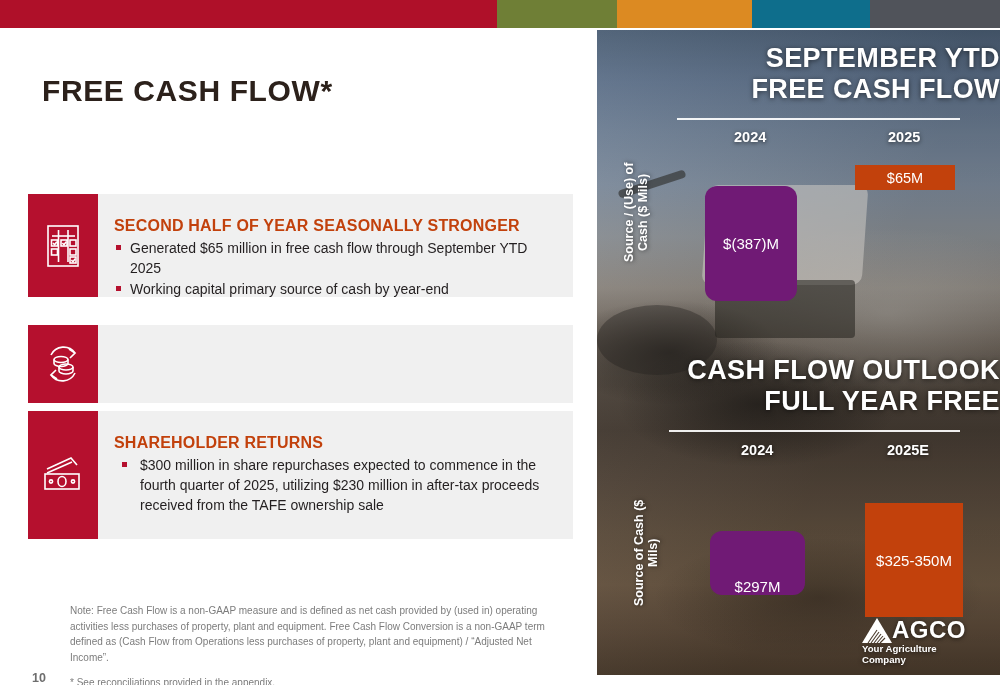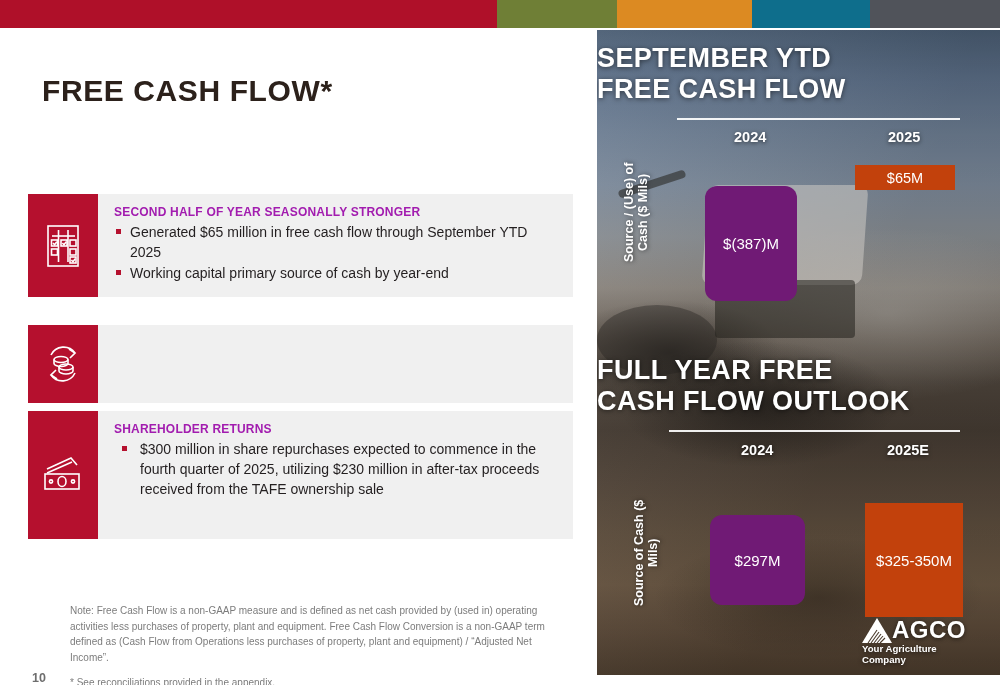--- a/index.html
+++ b/index.html
@@ -18,21 +18,21 @@
   .left{position:absolute;left:0;top:28px;width:597px;height:657px;background:#fff;}
   .page-title{position:absolute;left:42px;top:46px;font-size:30px;font-weight:bold;color:#2C211B;letter-spacing:.6px;font-family:"Liberation Sans",sans-serif;}
 
   .block{position:absolute;left:28px;display:flex;background:#F0F0F0;}
   .block .icon-box{width:70px;flex:0 0 70px;background:#B5102E;display:flex;align-items:center;justify-content:center;}
   .block .body{flex:1;padding:8px 14px 8px 16px;}
   .blk1{top:166px;width:545px;height:103px;}
   .blk2{top:297px;width:545px;height:78px;}
   .blk3{top:383px;width:545px;height:128px;}
 
-  .blk-head{color:#a21caf;font-size:12px;font-weight:bold;letter-spacing:.2px;margin:3px 0 3px 0;}
+  .blk-head{color:#c2410c;font-size:16px;font-weight:bold;letter-spacing:.2px;margin:15px 0 3px 0;}
   ul.bul{list-style:none;margin:0;padding:0;}
   ul.bul li{position:relative;padding-left:16px;font-size:14px;line-height:20px;color:#231F20;margin-bottom:1px;}
   ul.bul li:before{content:"";position:absolute;left:2px;top:7px;width:5px;height:5px;background:#B5102E;}
   .blk3 ul.bul li{padding-left:26px;}
   .blk3 ul.bul li:before{left:8px;}
   .plaintext{font-size:14.5px;color:#231F20;line-height:20px;}
   .hl-red{color:#C01030;font-weight:bold;}
 
   .footnote{position:absolute;left:70px;top:575px;width:500px;font-size:10px;line-height:15.6px;color:#7C7C7C;}
   .pagenum{position:absolute;left:32px;top:643px;font-size:12.5px;color:#6E6E6E;font-weight:bold;}
@@ -49,21 +49,21 @@
   .photo:after{content:"";position:absolute;inset:0;
      background:
        radial-gradient(ellipse 200px 90px at 40% 58%, rgba(20,18,16,.62), rgba(20,18,16,0) 70%),
        radial-gradient(ellipse 260px 120px at 72% 44%, rgba(190,190,186,.30), rgba(0,0,0,0) 72%),
        radial-gradient(ellipse 150px 70px at 18% 50%, rgba(15,14,12,.55), rgba(0,0,0,0) 75%),
        radial-gradient(ellipse 220px 80px at 55% 88%, rgba(30,24,18,.45), rgba(0,0,0,0) 75%),
        linear-gradient(110deg, rgba(255,255,255,.05) 0%, rgba(0,0,0,.12) 60%);}
   .veh{position:absolute;background:rgba(205,203,196,.55);border-radius:10px;}
   .veh2{position:absolute;background:rgba(35,32,28,.55);border-radius:4px;}
 
-  .r-title{position:absolute;left:0;width:403px;text-align:left;color:#fff;font-weight:bold;
+  .r-title{position:absolute;left:0;width:403px;text-align:right;color:#fff;font-weight:bold;
            font-size:27px;line-height:31px;letter-spacing:.4px;text-shadow:0 1px 5px rgba(0,0,0,.55);}
   .rule{position:absolute;height:2px;background:rgba(255,255,255,.92);}
   .yr{position:absolute;color:#fff;font-weight:bold;font-size:14.5px;text-shadow:0 1px 4px rgba(0,0,0,.6);}
   .axlabel{position:absolute;color:#fff;font-weight:bold;font-size:12.5px;line-height:14px;
            writing-mode:vertical-rl;transform:rotate(180deg);text-align:center;
            text-shadow:0 1px 4px rgba(0,0,0,.6);}
   .bar{position:absolute;display:flex;align-items:center;justify-content:center;color:#fff;font-size:15px;}
   .bar.orange{background:#701a75;border-radius:12px;}
   .bar.green{background:#c2410c;}
 
@@ -179,33 +179,33 @@
   </div>
 
   <div class="bar orange" style="left:108px;top:156px;width:92px;height:115px;">
     <span>$(387)M</span>
   </div>
   <div class="bar green" style="left:258px;top:135px;width:100px;height:25px;font-size:14.5px;">
     <span>$65M</span>
   </div>
 
   <div class="r-title" style="top:325px;">
+    <div>CASH FLOW OUTLOOK</div>
     <div>FULL YEAR FREE</div>
-    <div>CASH FLOW OUTLOOK</div>
   </div>
   <div class="rule" style="left:72px;top:400px;width:291px;"></div>
 
   <div class="yr" style="left:144px;top:412px;">2024</div>
   <div class="yr" style="left:290px;top:412px;">2025E</div>
 
   <div class="axlabel" style="left:35px;top:468px;height:110px;">
     <span>Source of Cash ($ Mils)</span>
   </div>
 
-  <div class="bar orange" style="left:113px;top:485px;width:95px;height:90px;">
+  <div class="bar orange" style="left:113px;top:501px;width:95px;height:64px;align-items:flex-end;">
     <span>$297M</span>
   </div>
   <div class="bar green" style="left:268px;top:473px;width:98px;height:114px;">
     <span>$325-350M</span>
   </div>
 
   <div class="logo" style="left:265px;top:586px;">
     <div class="mark">
       <svg width="30" height="26" viewBox="0 0 30 26">
         <polygon points="15,0 30,25 0,25" fill="#ffffff"></polygon>

